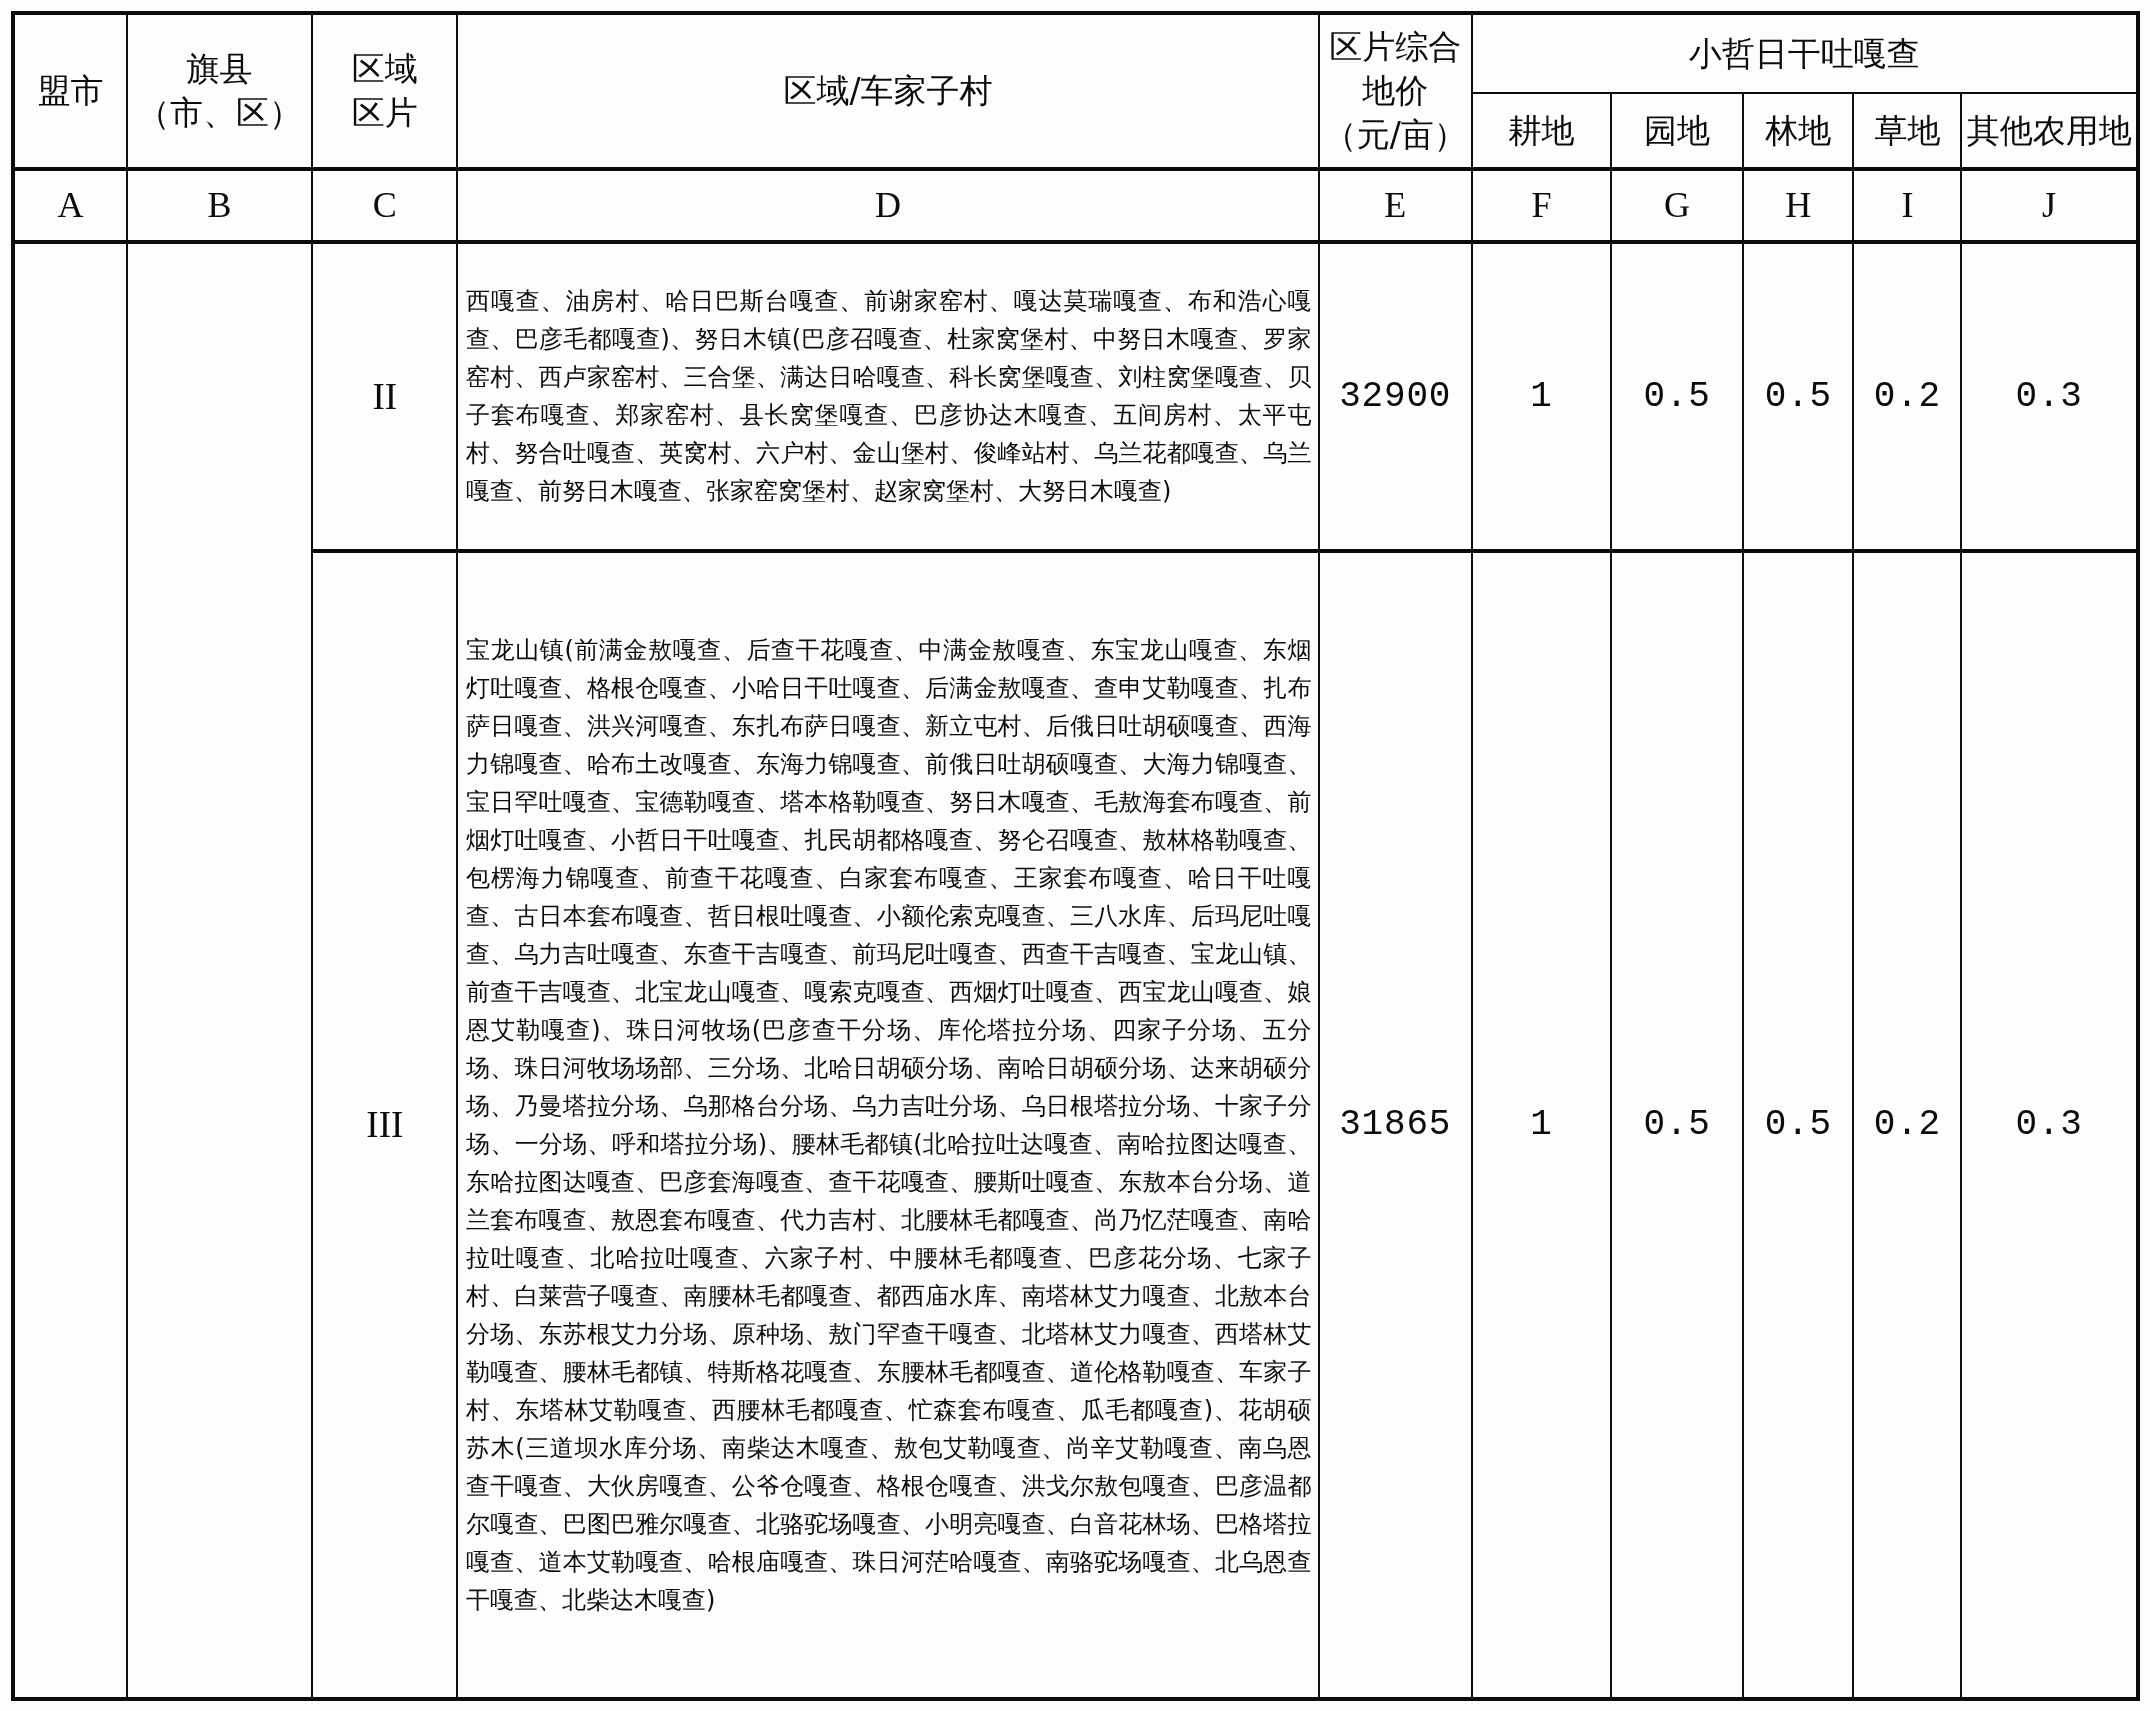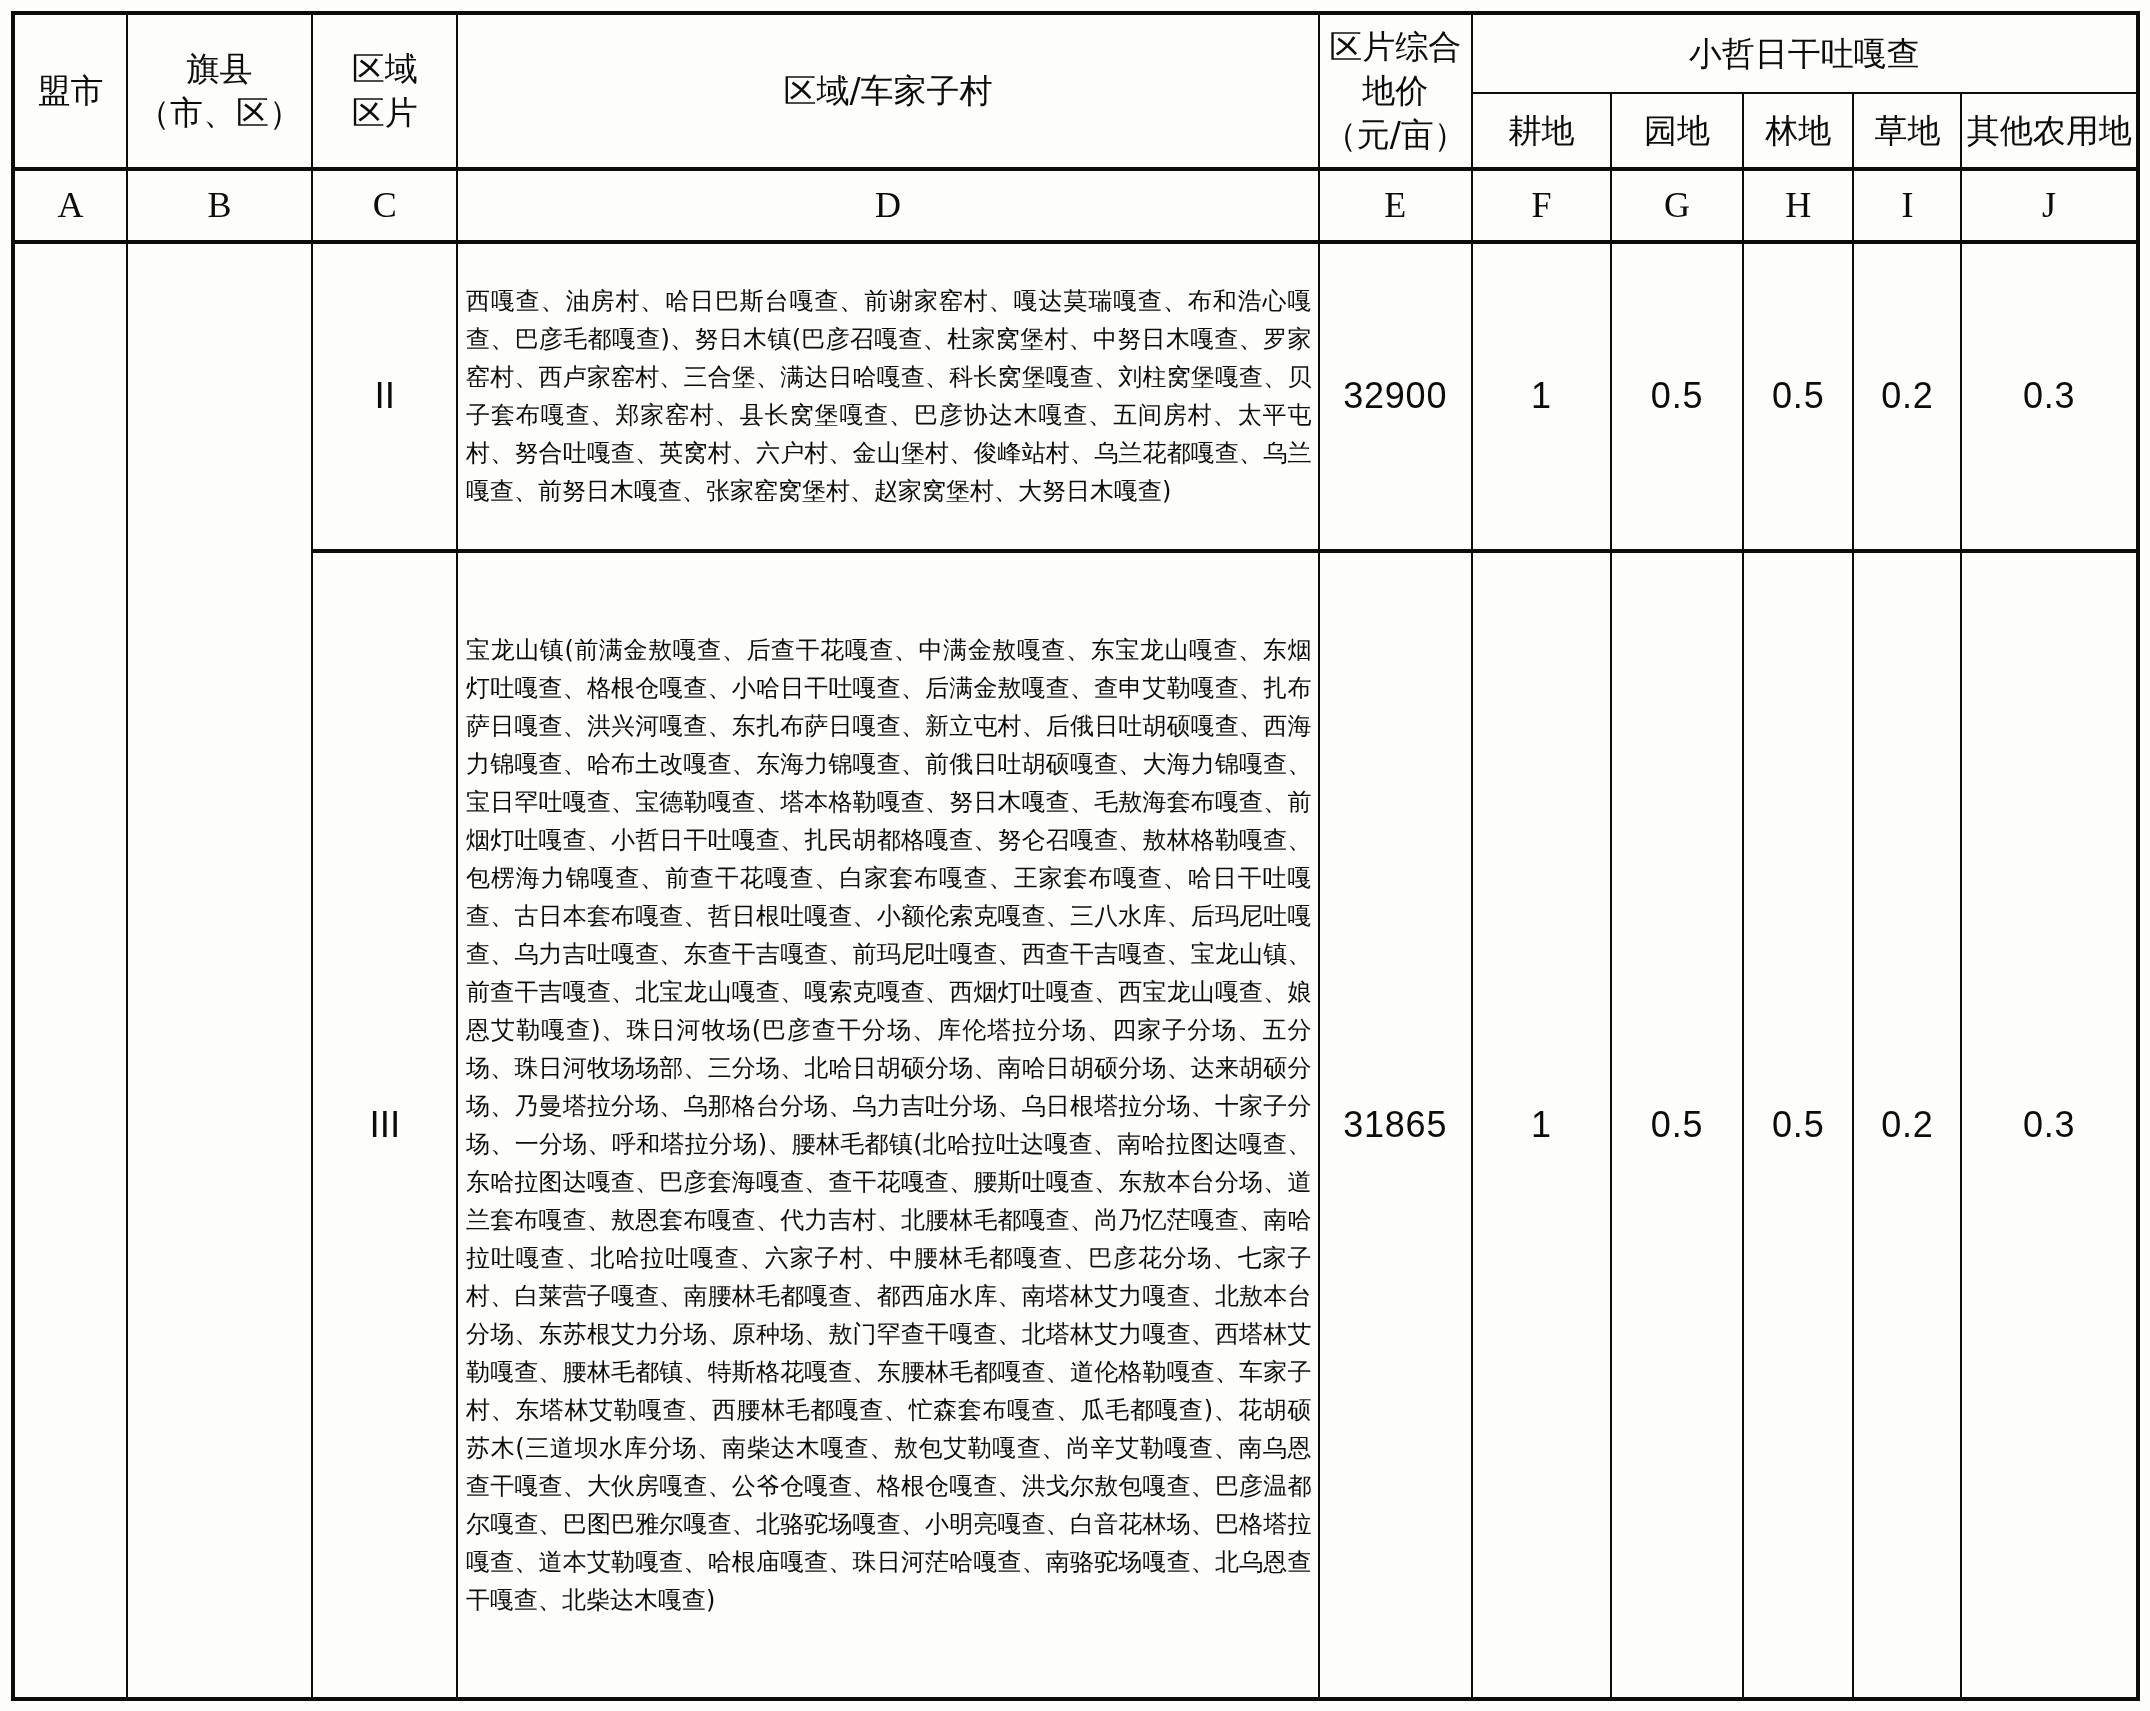--- a/index.html
+++ b/index.html
@@ -49,26 +49,26 @@
     text-align: center;
   }
   .thickline {
     border-top: 4.6px solid #0c0c0c !important;
     border-bottom: 4.6px solid #0c0c0c !important;
   }
   .rowdiv {
     border-top: 4.6px solid #0c0c0c !important;
   }
   .zone {
-    font-family: Liberation Sans, sans-serif;
+    font-family: Liberation Serif, serif;
     font-size: 37px;
     text-align: center;
   }
   .num {
-    font-family: Liberation Sans, sans-serif;
+    font-family: Liberation Mono, monospace;
     font-size: 36px;
     text-align: center;
     letter-spacing: 0.8px;
     margin-left: 28px;
   }
   .desc {
     font-family: "DejaVu Sans", "Liberation Sans", sans-serif;
     font-size: 24px;
     line-height: 38px;
     text-align: justify;

